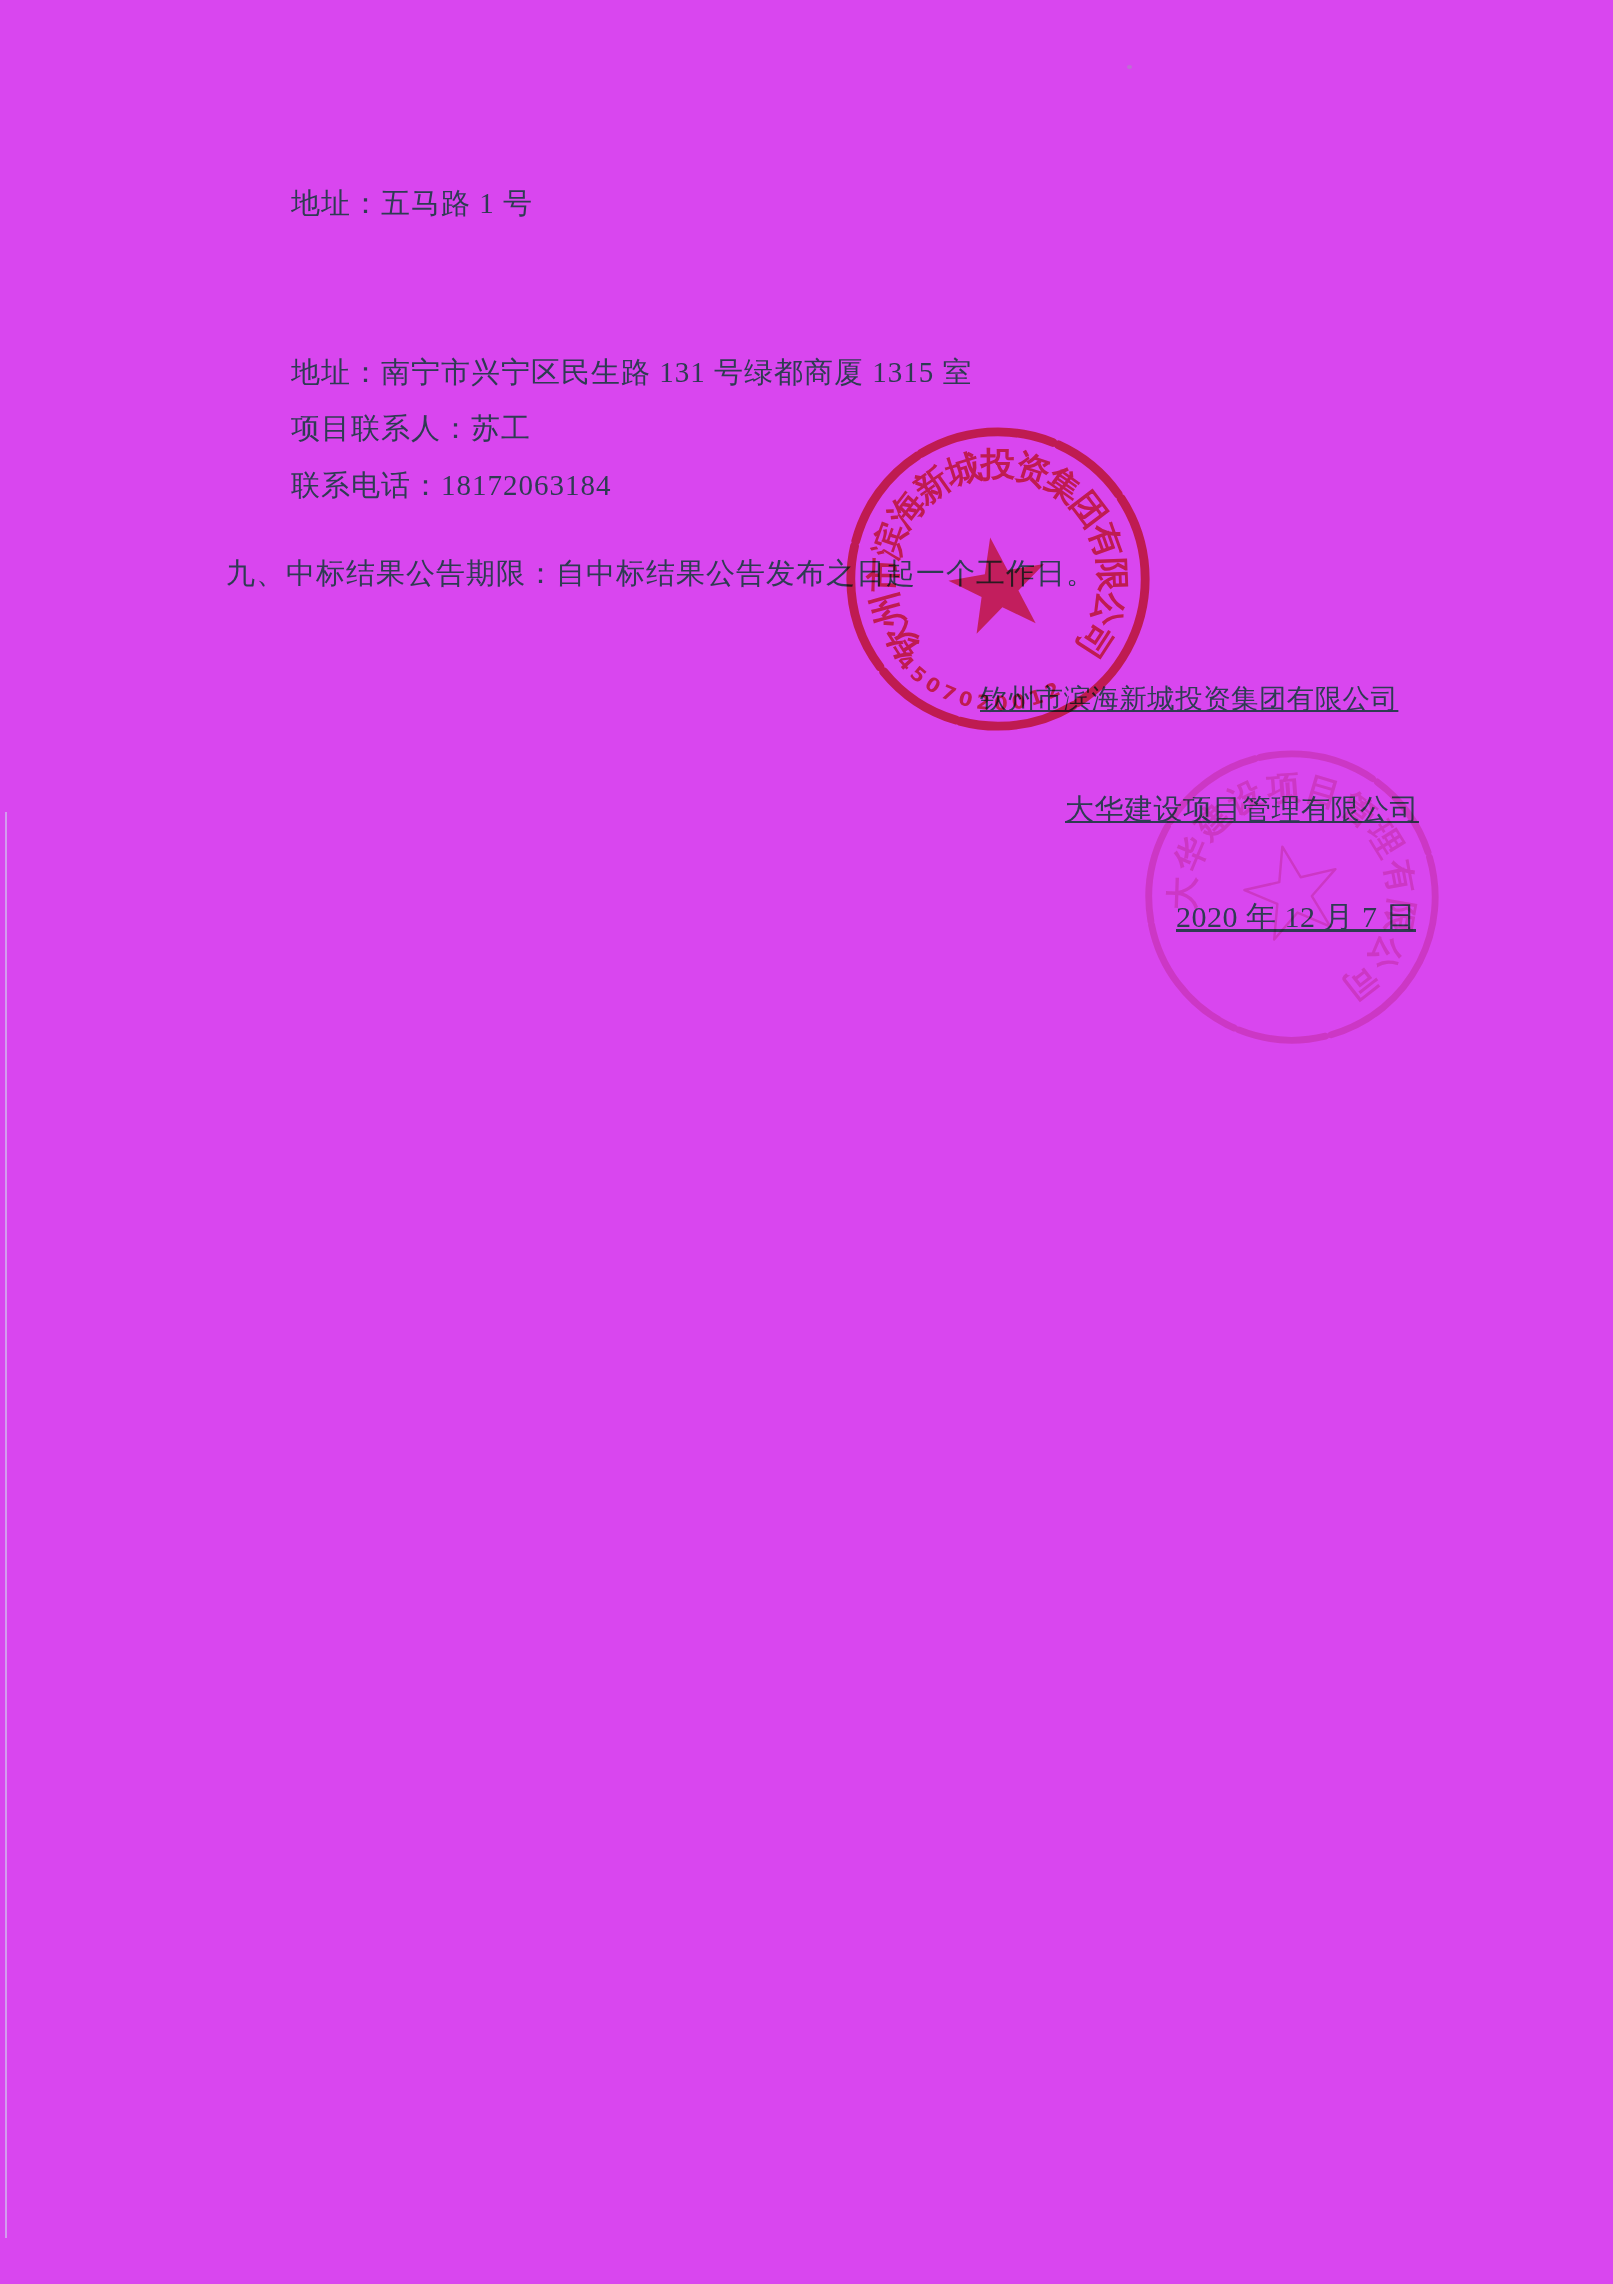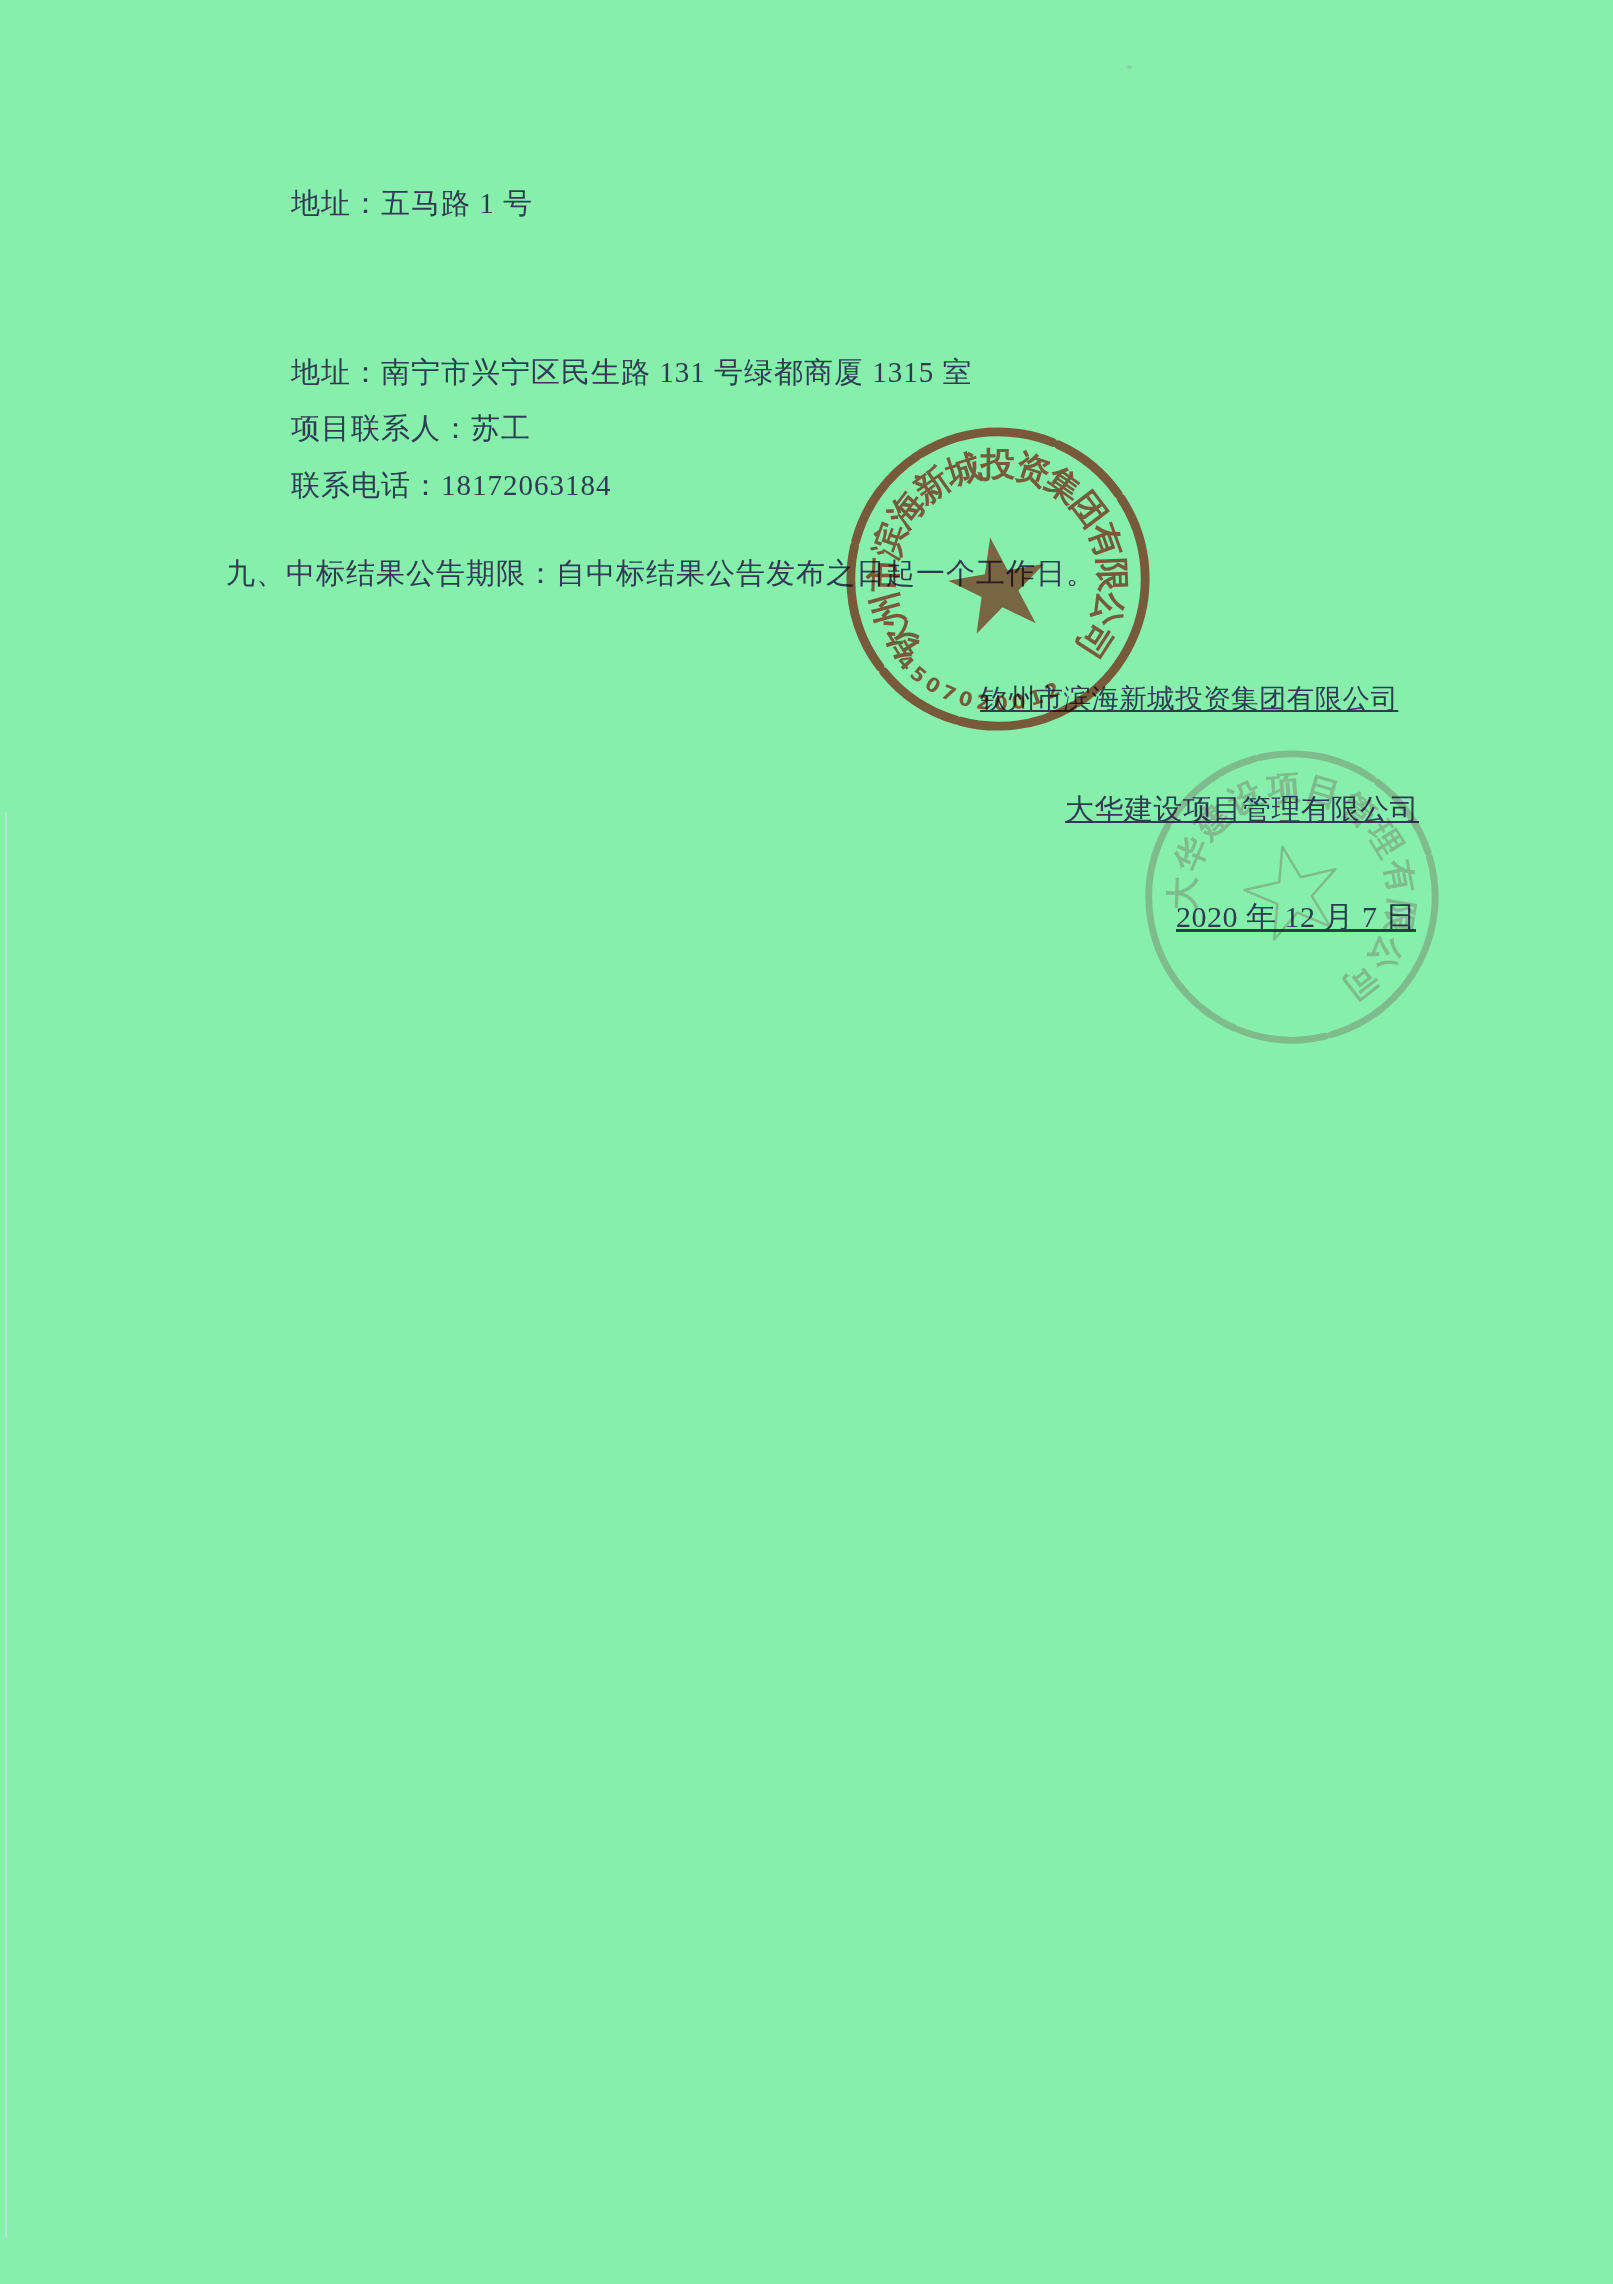--- a/index.html
+++ b/index.html
@@ -1,19 +1,19 @@
 <!DOCTYPE html>
 <html><head>
 <meta charset="utf-8">
 <style>
   html,body{margin:0;padding:0;background:#ffffff;}
   .page{
     position:relative;
     width:1613px;height:2285px;
-    background:#86efac;
+    background:#d946ef;
     font-family:"Liberation Serif","DejaVu Serif",serif;
     overflow:hidden;
   }
   .tline{
     position:absolute;
     font-size:29px;
     letter-spacing:1px;
     white-space:pre;
     z-index:2;
     color:#2e3c52;

